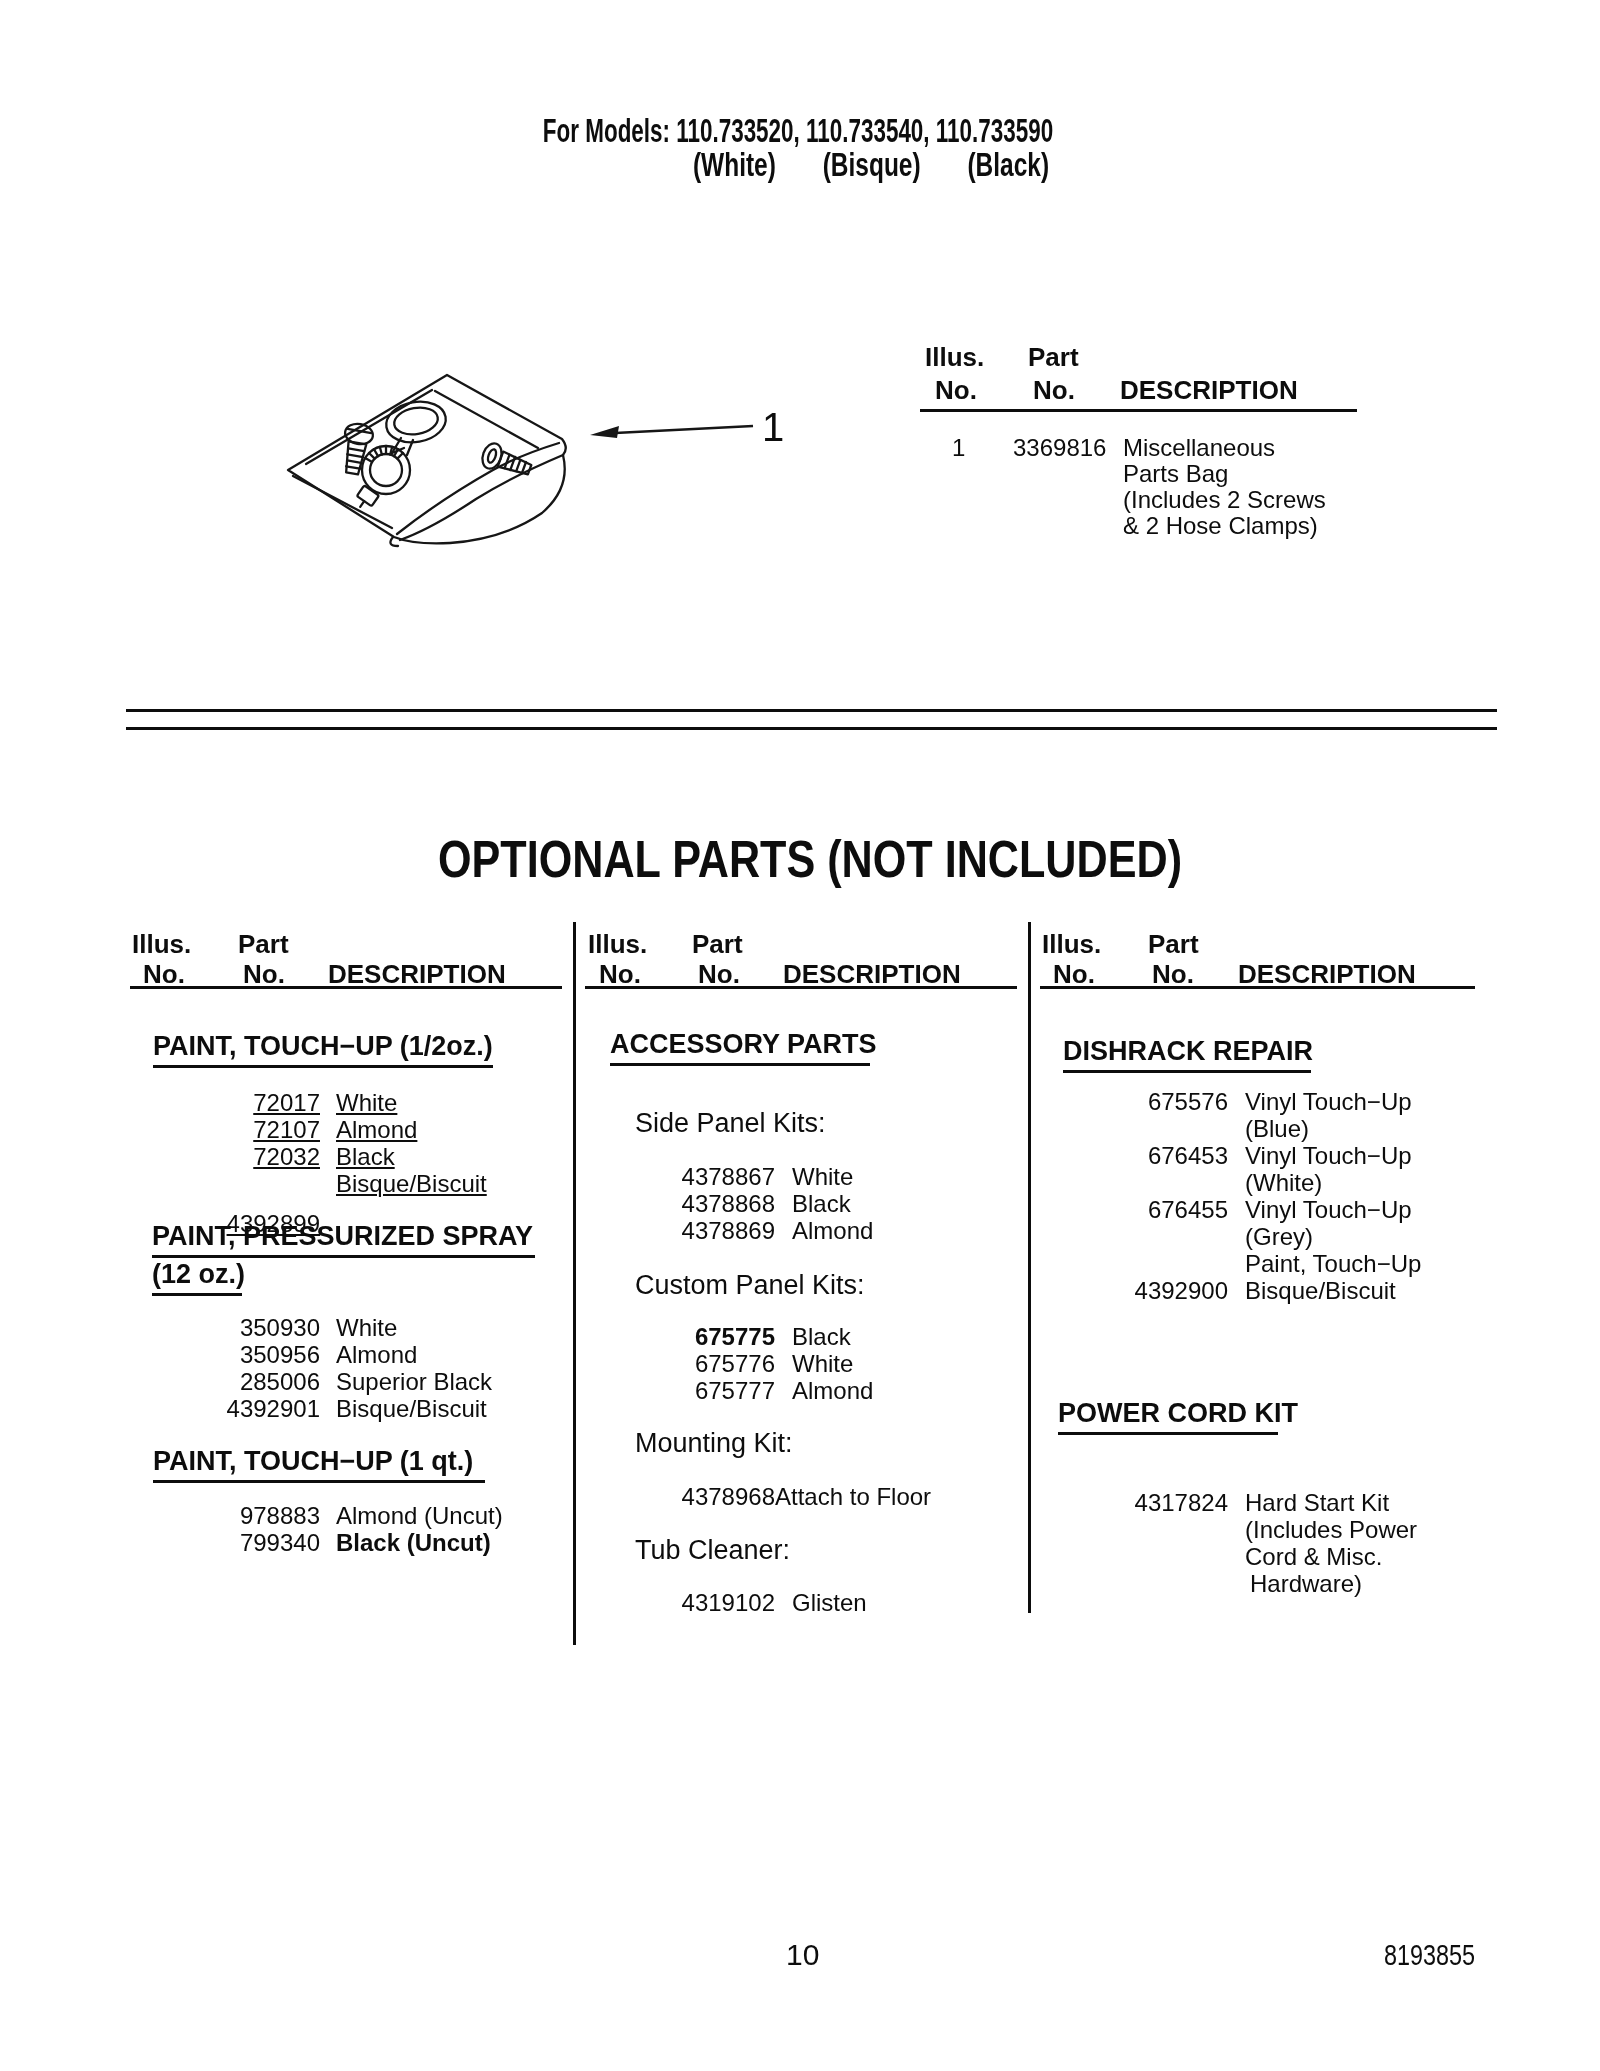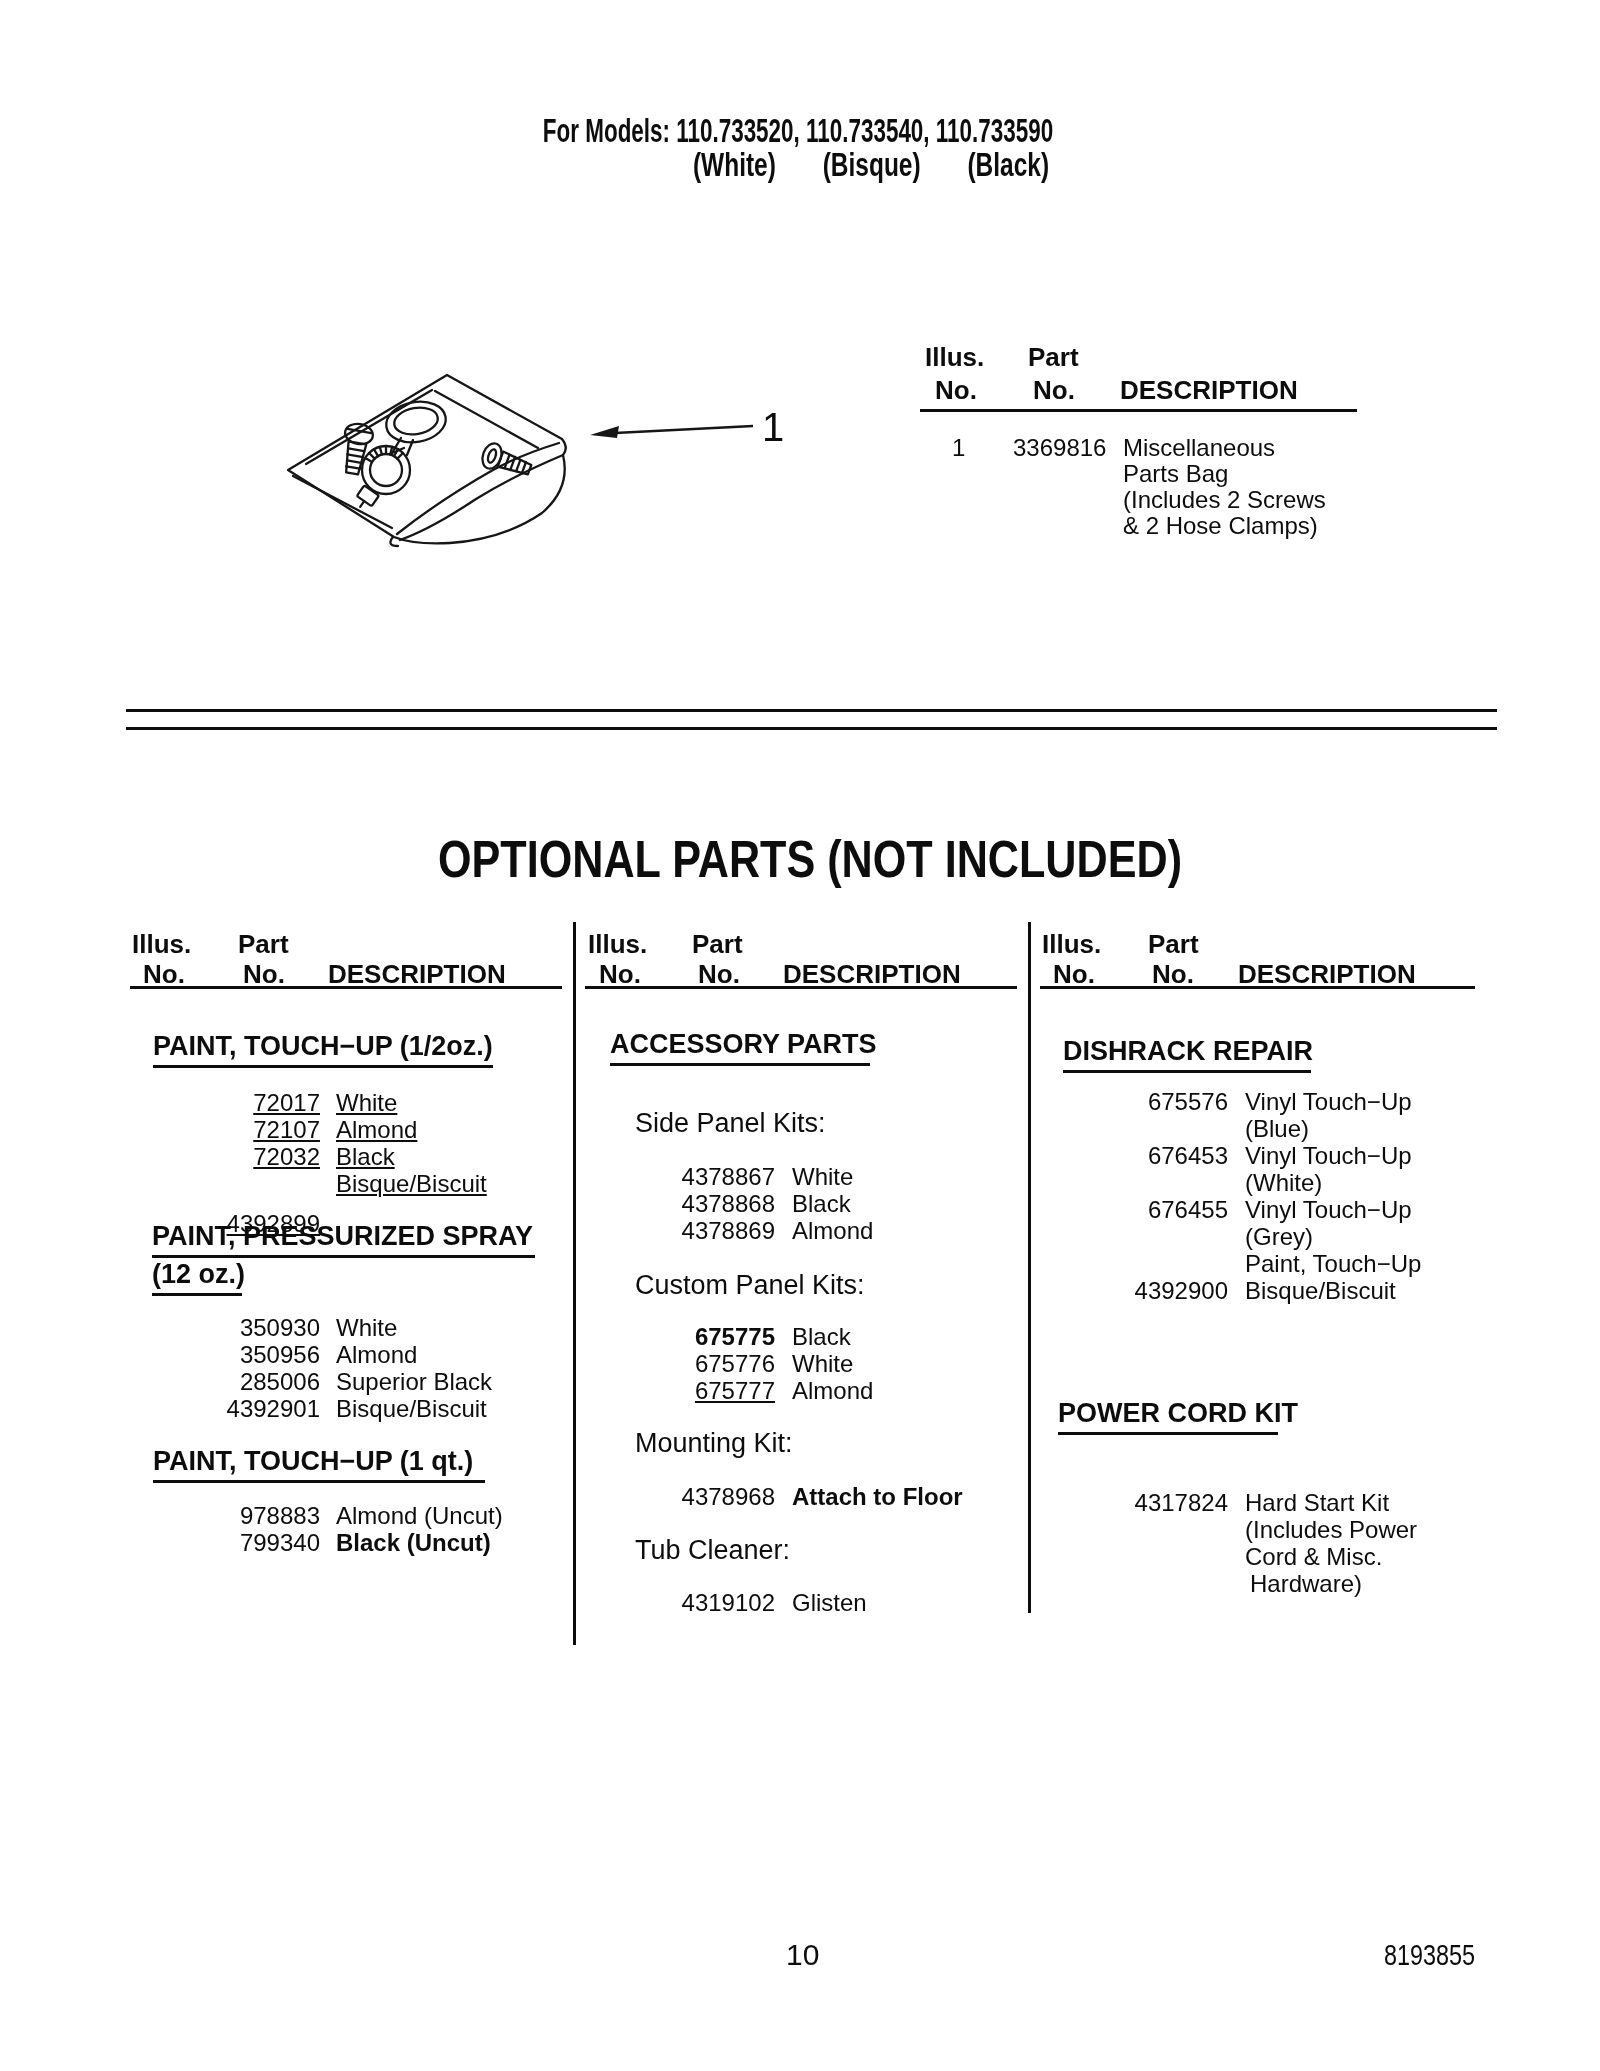--- a/index.html
+++ b/index.html
@@ -219,29 +219,29 @@
       <div class="abs rows" style="left: 588px; top: 1323px;">
         <div class="prow">
           <span class="num" style="width: 187px; font-weight: bold;">675775</span>
           <span class="desc" style="margin-left: 17px;">Black</span>
         </div>
         <div class="prow">
           <span class="num" style="width: 187px;">675776</span>
           <span class="desc" style="margin-left: 17px;">White</span>
         </div>
         <div class="prow">
-          <span class="num" style="width: 187px; text-decoration: underline;">675777</span>
+          <span class="num" style="width: 187px;">675777</span>
           <span class="desc" style="margin-left: 17px;">Almond</span>
         </div>
       </div>
       <div class="abs group-label" style="left: 635px; top: 1429px;">Mounting Kit:</div>
       <div class="abs rows" style="left: 588px; top: 1483px;">
         <div class="prow">
           <span class="num" style="width: 187px;">4378968</span>
-          <span class="desc" style="margin-left: 17px; font-weight: bold;">Attach to Floor</span>
+          <span class="desc" style="">Attach to Floor</span>
         </div>
       </div>
       <div class="abs group-label" style="left: 635px; top: 1536px;">Tub Cleaner:</div>
       <div class="abs rows" style="left: 588px; top: 1589px;">
         <div class="prow">
           <span class="num" style="width: 187px;">4319102</span>
           <span class="desc" style="margin-left: 17px;">Glisten</span>
         </div>
       </div>
       <div class="abs col-head" style="left: 1042px; top: 929px;">Illus.</div>

